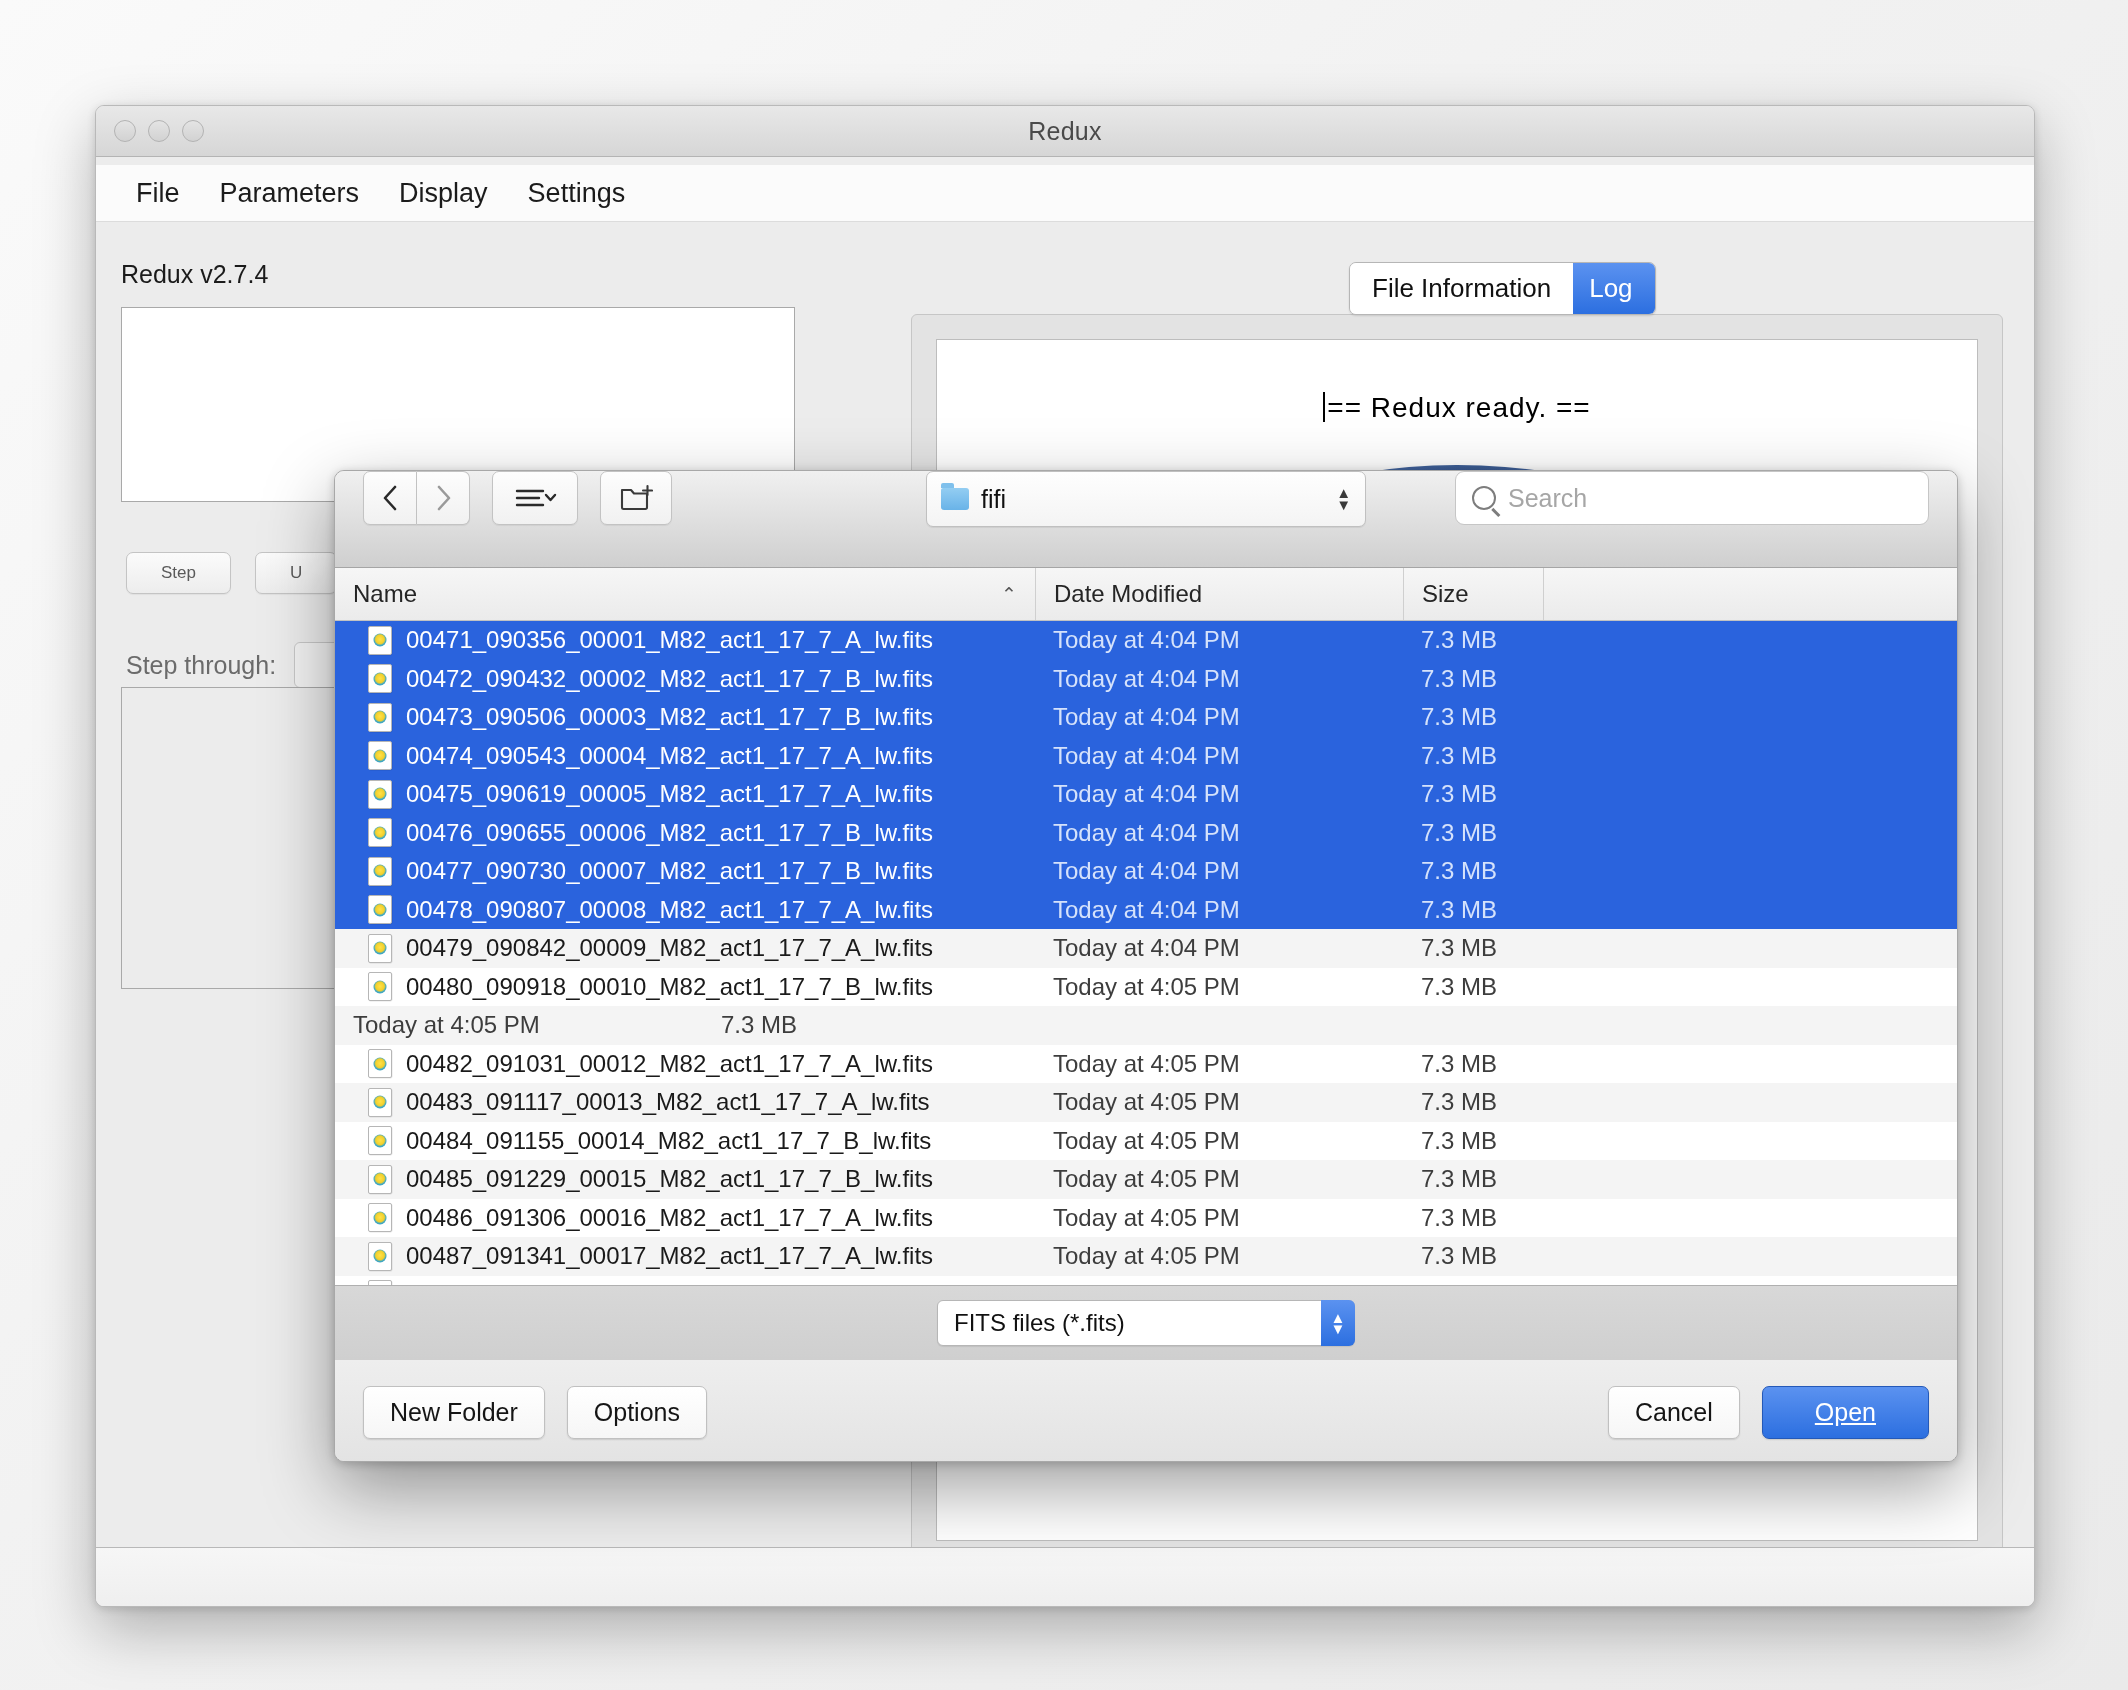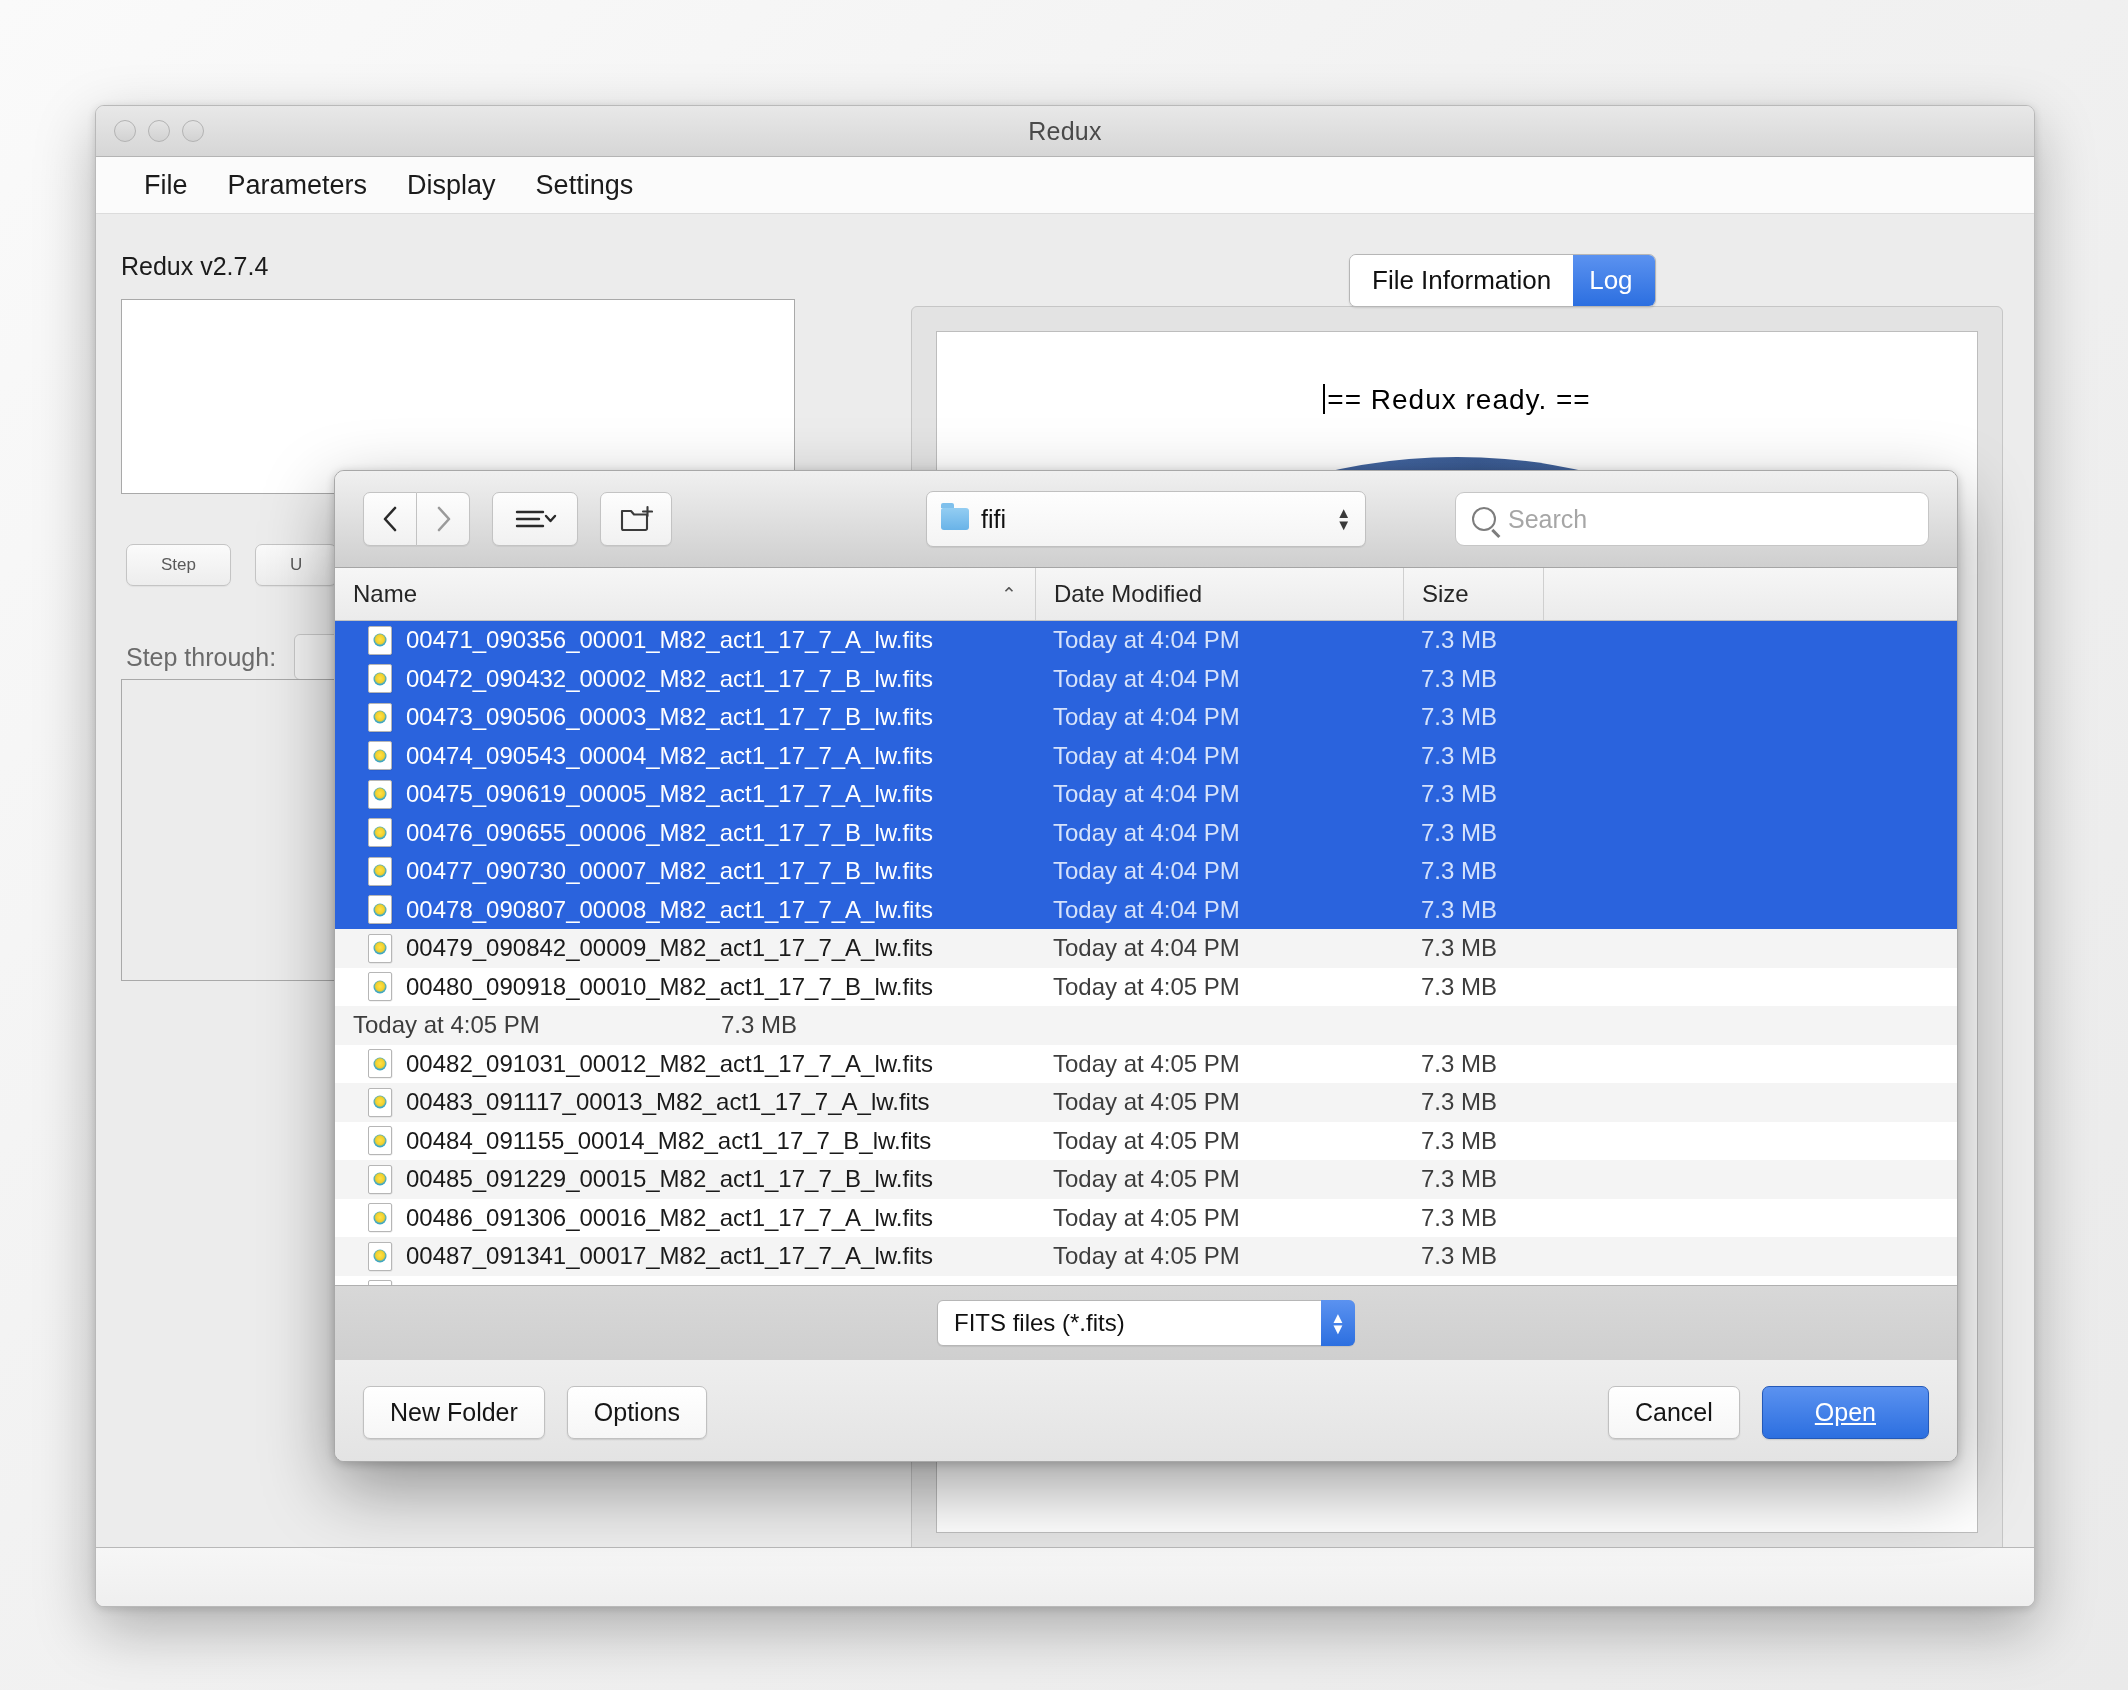--- a/index.html
+++ b/index.html
@@ -46,22 +46,23 @@
   .win-title {
     flex: 1; text-align: center;
     font-size: 25px; color: #4a4a4a;
     letter-spacing: 0.2px;
   }
   .menubar {
     height: 56px;
     background: #fbfbfb;
     border-bottom: 1px solid #dcdcdc;
     display: flex; align-items: center;
-    padding-left: 32px;
+    padding-left: 24px;
     gap: 8px;
+    margin-top: 8px;
   }
   .menu-item {
     font-size: 27px; color: #1b1b1b;
     padding: 4px 16px; border-radius: 4px;
     cursor: default;
   }
 
   .app-body { position: relative; height: 1393px; background: #ececec; }
 
   
@@ -176,21 +177,21 @@
     background: #ececec;
     border-radius: 10px;
     box-shadow: 0 26px 70px rgba(0,0,0,0.38), 0 2px 10px rgba(0,0,0,0.2);
     overflow: hidden;
     border: 1px solid #a8a8a8;
   }
   .dlg-toolbar {
     height: 96px;
     background: linear-gradient(180deg, #f0f0f0 0%, #cfcfcf 100%);
     border-bottom: 1px solid #a5a5a5;
-    display: flex; align-items: center;
+    display: flex; align-items: flex-start;
     padding: 0 28px;
     gap: 0;
     text-decoration: underline;
   }
   .seg-group { display: flex; }
   .tbtn {
     width: 52px; height: 52px;
     background: linear-gradient(180deg,#fdfdfd,#f1f1f1);
     border: 1px solid #c3c3c3;
     display: flex; align-items: center; justify-content: center;

